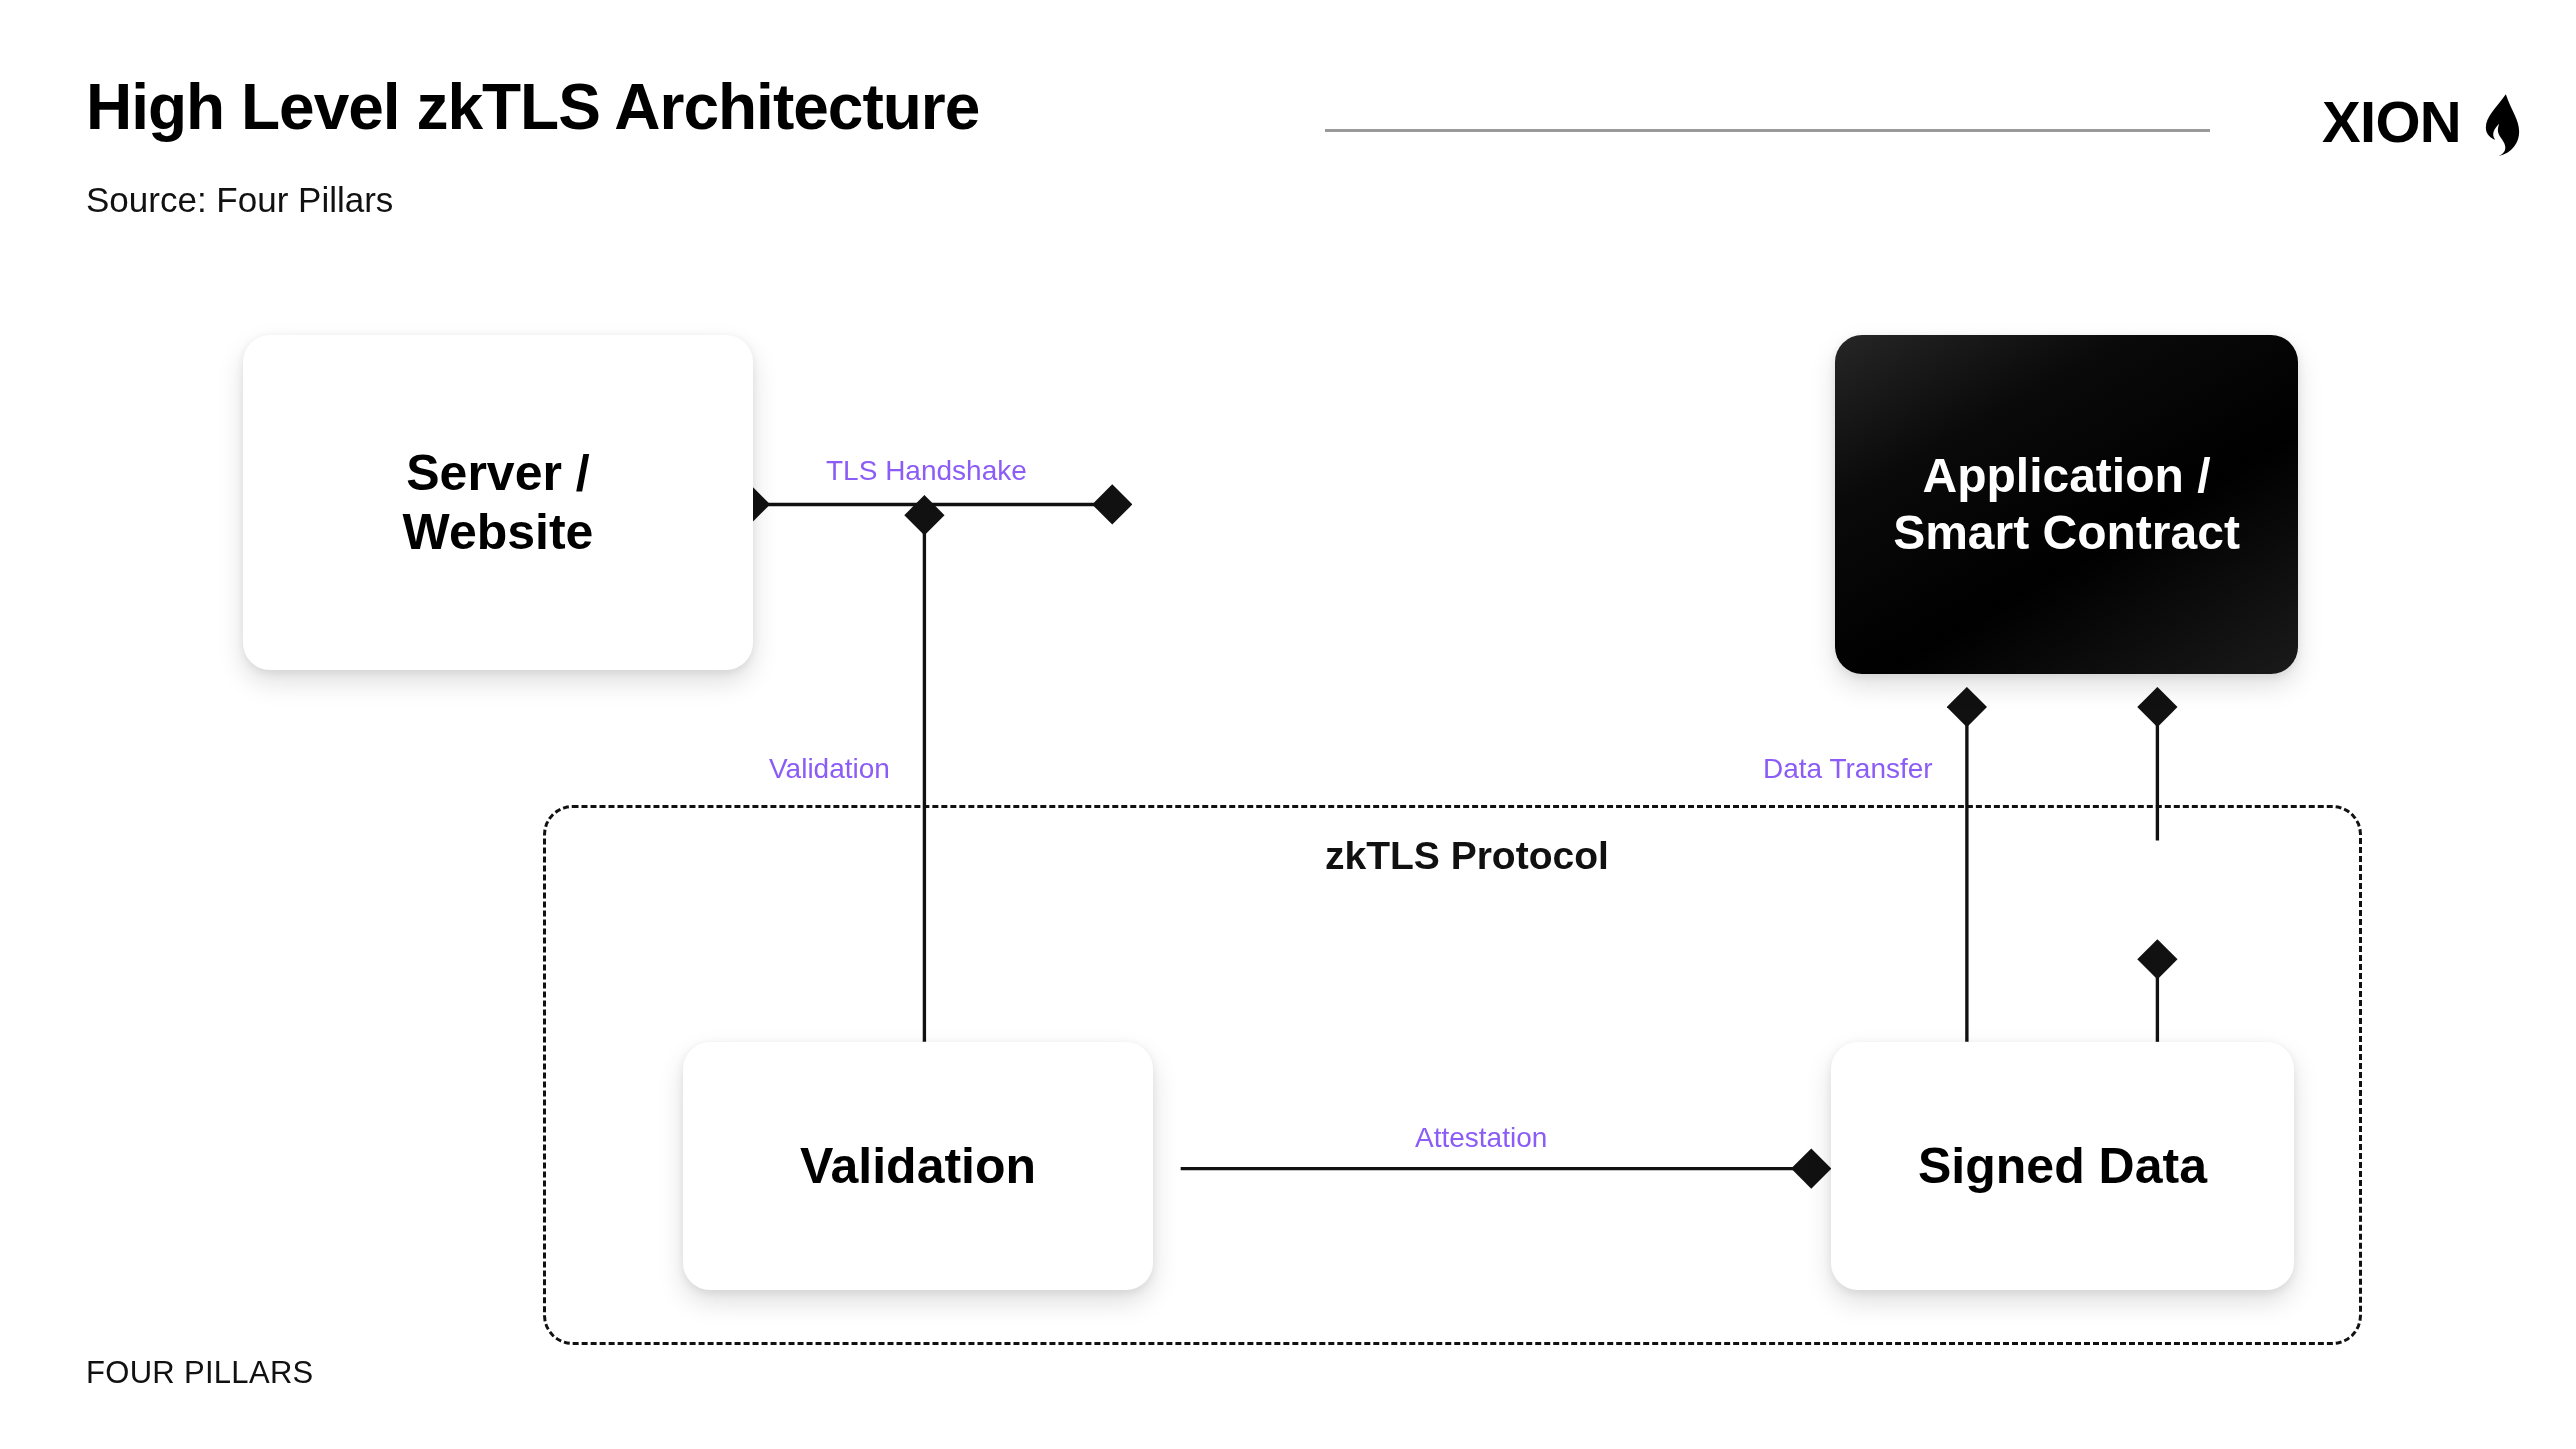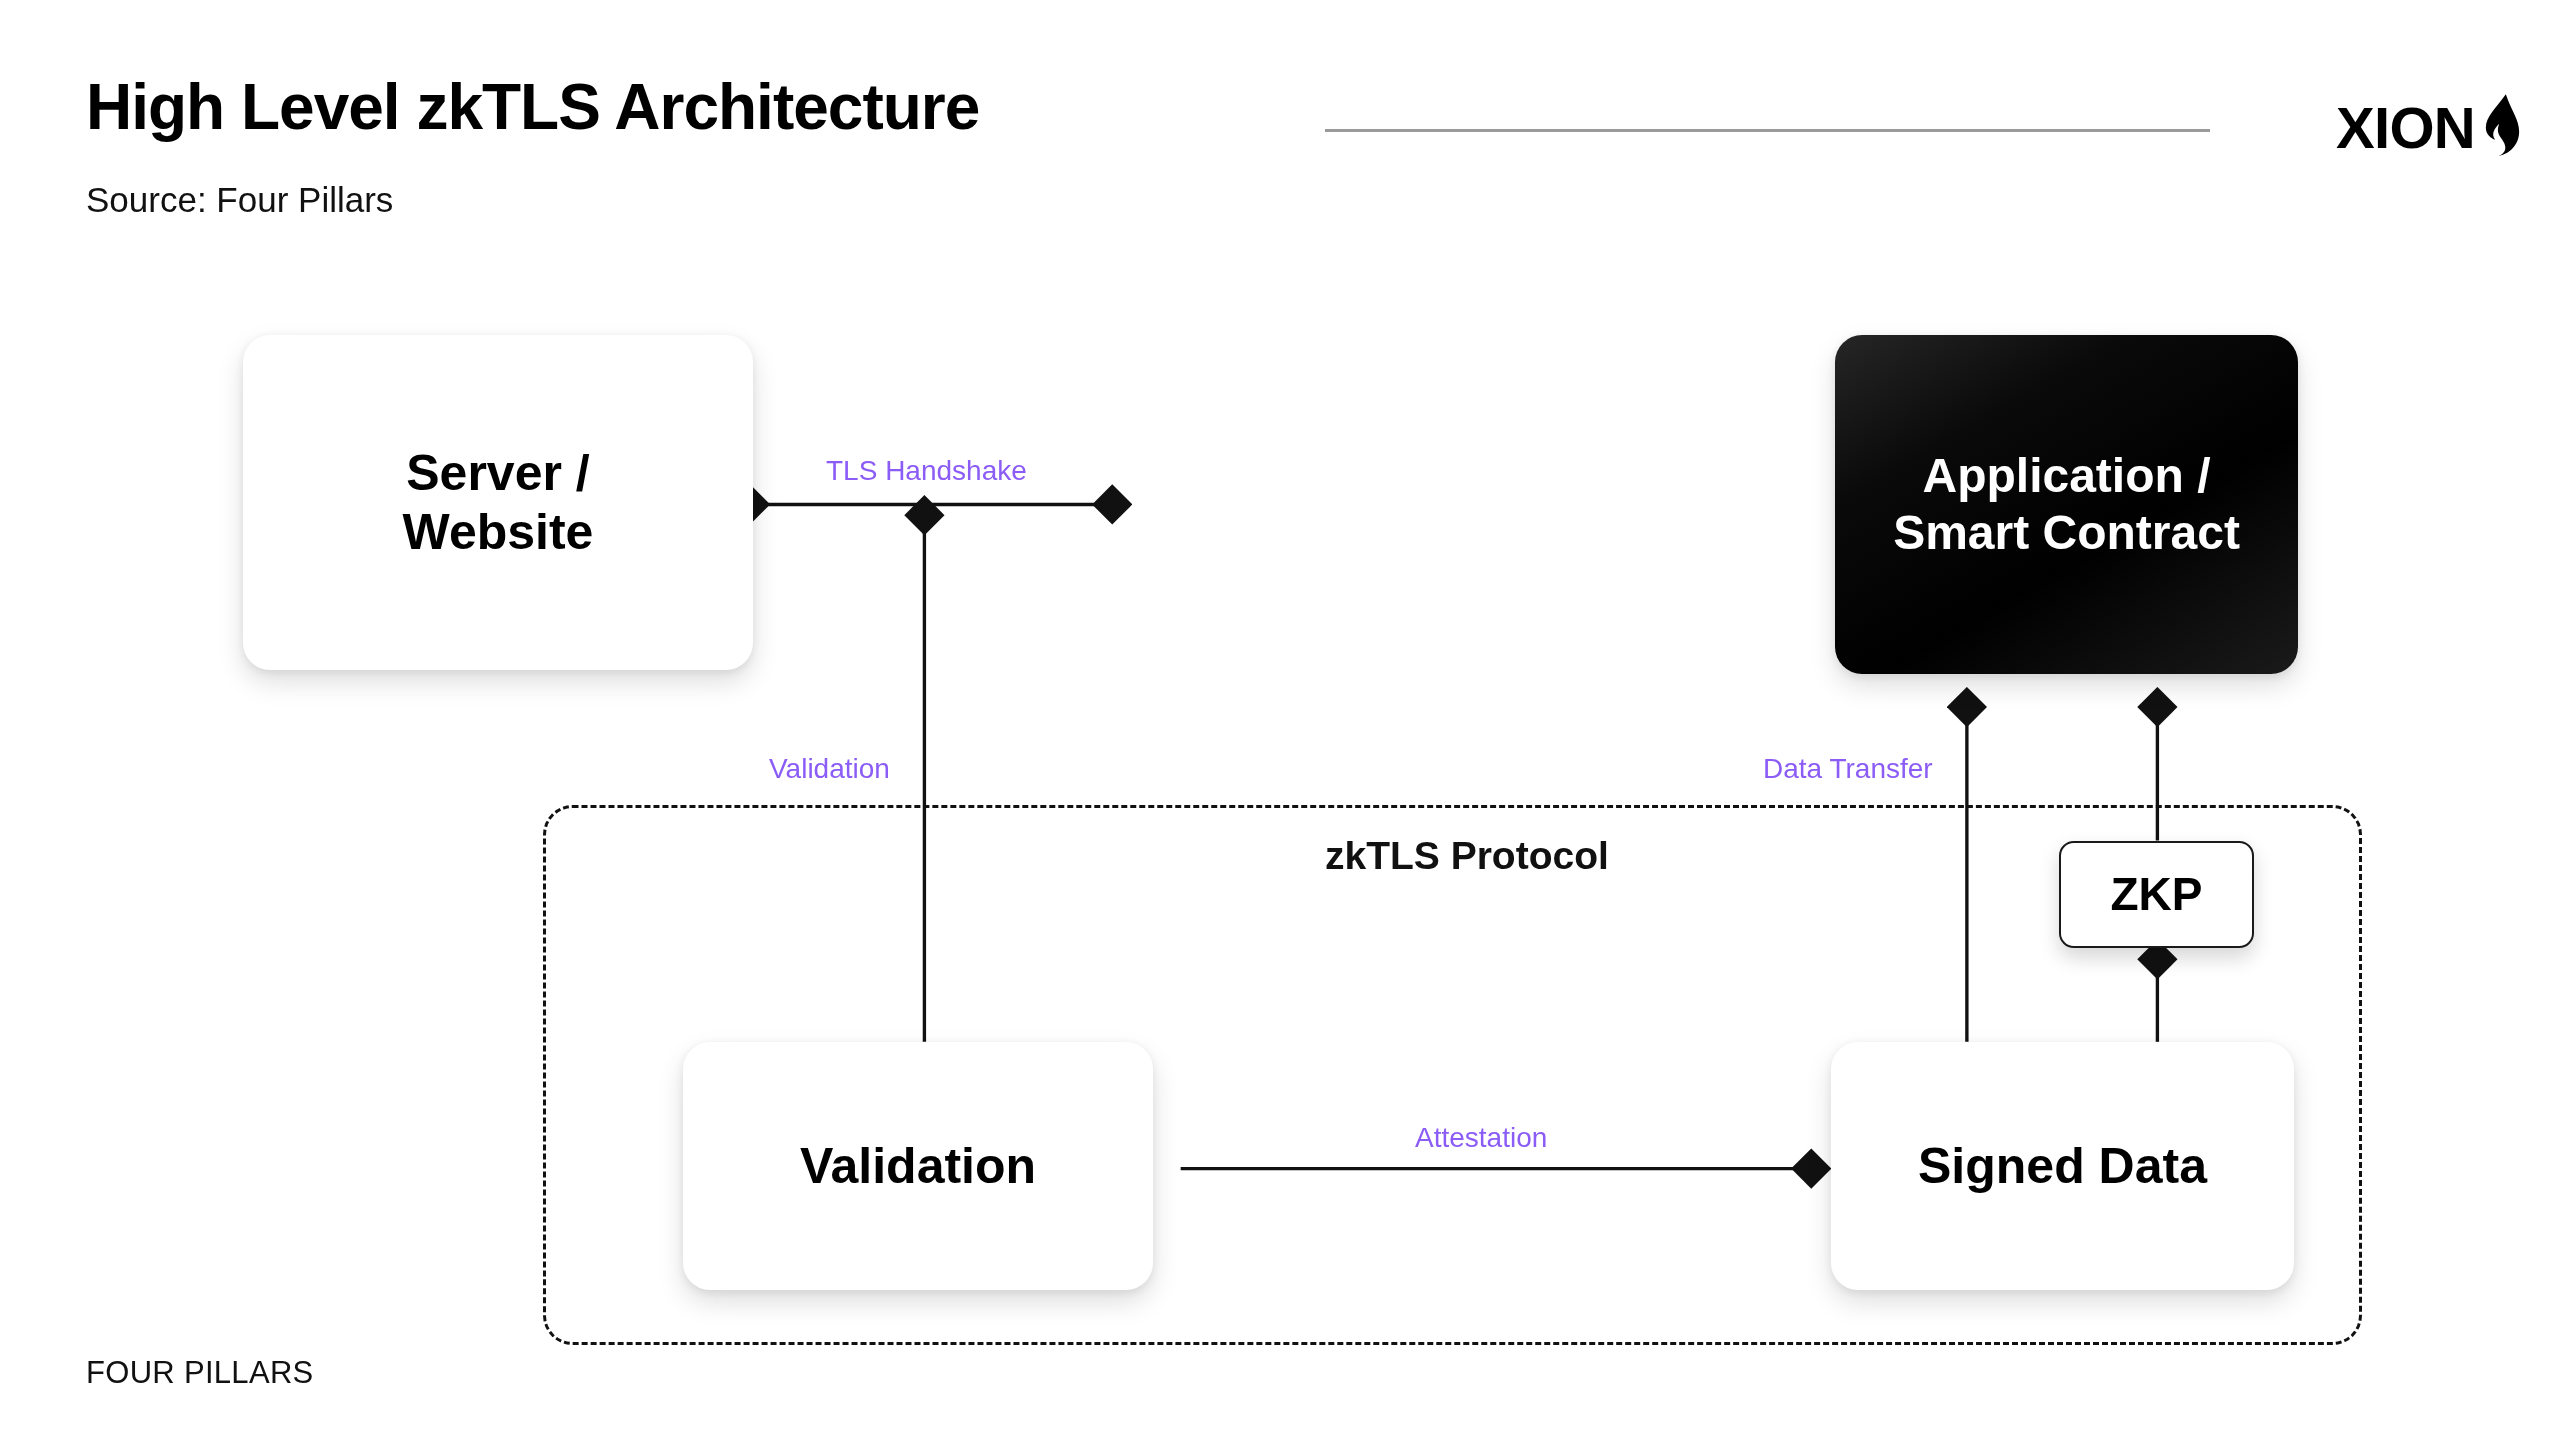--- a/index.html
+++ b/index.html
@@ -21,21 +21,21 @@
     position: absolute; left: 1325px; top: 129px;
     width: 885px; height: 3.4px; background: #9a9a9a;
   }
   .subtitle {
     position: absolute; left: 86px; top: 182px;
     font-size: 35px; font-weight: 400; color: #111; line-height: 1;
     white-space: nowrap;
   }
   .logo {
     position: absolute; right: 54px; top: 93px;
-    display: flex; align-items: flex-end; gap: 0;
+    display: flex; align-items: flex-start; gap: 14px;
   }
   .logo-word {
     font-size: 58px; font-weight: 800; letter-spacing: -0.7px;
     color: #000; line-height: 1;
   }
   .logo-flame { display: block; }
 
   .footer {
     position: absolute; left: 86px; top: 1355px;
     font-size: 31px; font-weight: 400; color: #111;
@@ -174,20 +174,17 @@
   </div>
 
   <div class="node" id="node-validation">
     <div>Validation</div>
   </div>
 
   <div class="node" id="node-signed">
     <div>Signed Data</div>
   </div>
 
-  <div class="node outlined" id="node-zkp">
-    <div>ZKP</div>
-  </div>
 
   <div class="footer">FOUR PILLARS</div>
 
 </div>
 
 
 </body></html>

